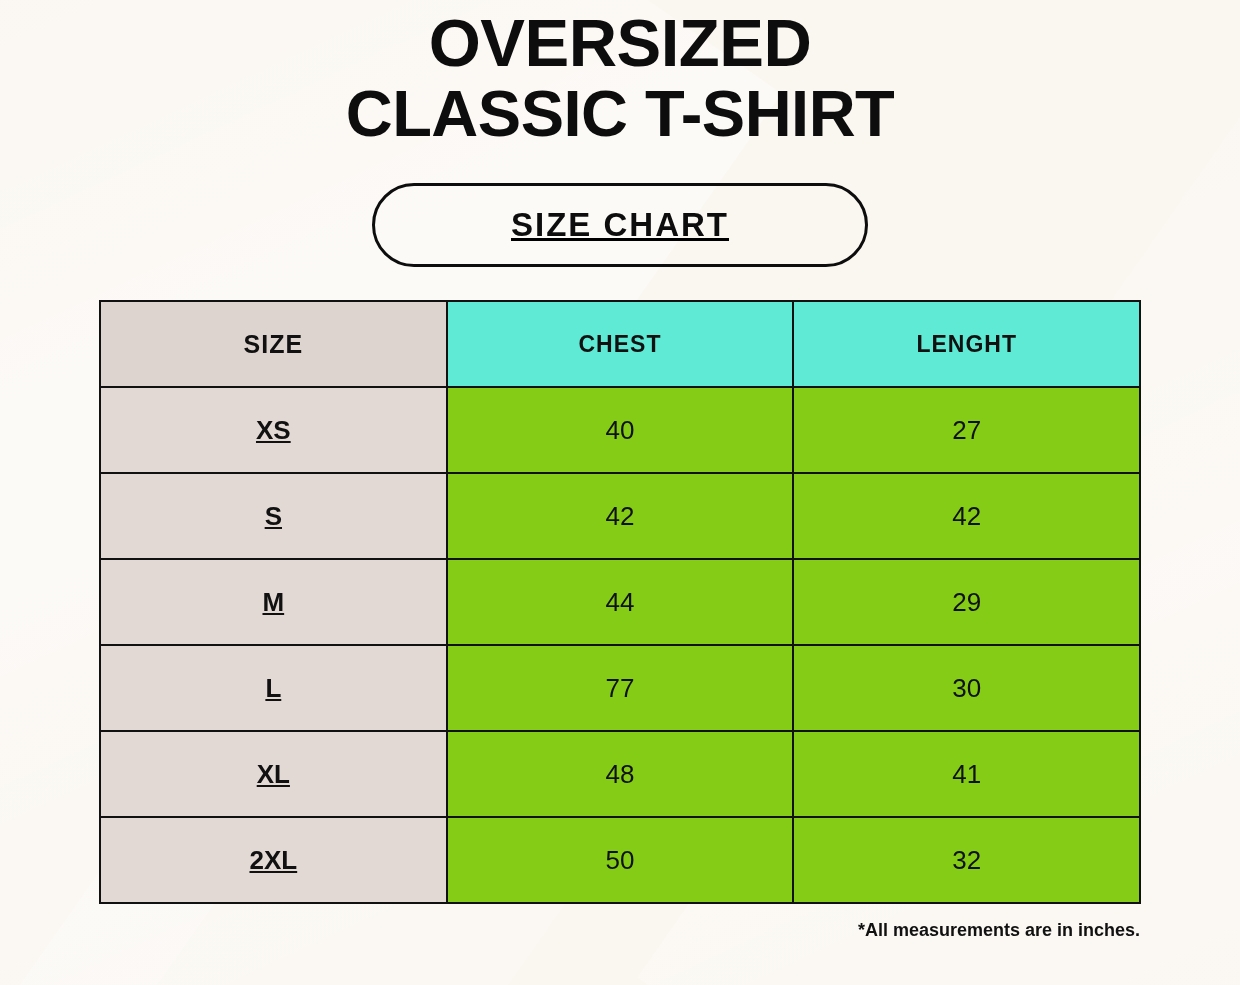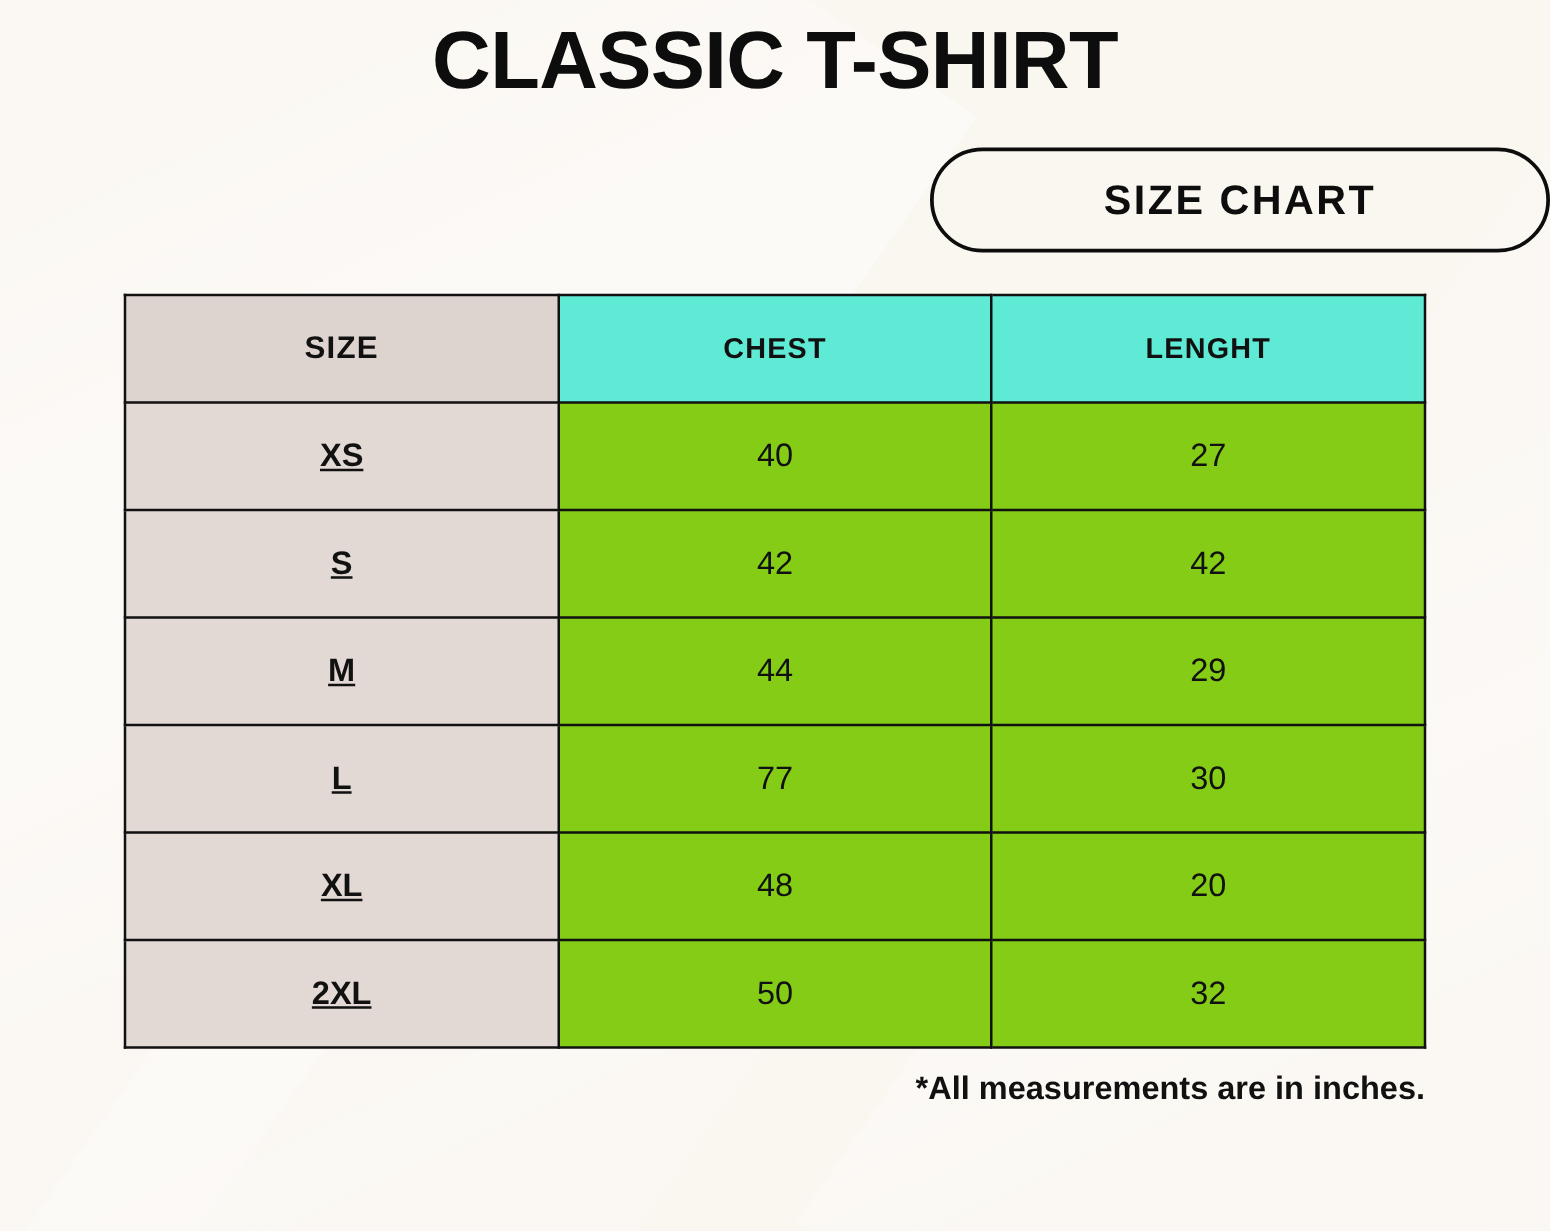--- a/index.html
+++ b/index.html
@@ -61,22 +61,23 @@
     font-size: 67px;
   }
   .title .line2 {
     display: block;
     font-size: 65px;
     margin-top: 6px;
   }
 
   .pill-wrap {
     display: flex;
-    justify-content: flex-end;
+    justify-content: center;
     margin-top: 38px;
+    text-decoration: underline;
   }
   .pill {
     border: 3px solid #0d0d0d;
     border-radius: 50px;
     width: 490px;
     height: 78px;
     display: flex;
     align-items: center;
     justify-content: center;
     background: transparent;
@@ -130,36 +131,37 @@
     background: #84cc16;
     font-size: 26px;
     font-weight: 400;
     color: #111;
   }
 
   .footnote {
     width: 1042px;
     margin: 16px auto 0 auto;
     text-align: right;
-    font-size: 26px;
+    font-size: 18px;
     font-weight: 600;
     color: #111;
     padding-right: 2px;
   }
 </style>
 </head>
 <body>
 
 <div class="bg-streak streak-1"></div>
 <div class="bg-streak streak-2"></div>
 <div class="bg-streak streak-3"></div>
 
 <div class="page">
 
   <div class="title">
+    <span class="line1">OVERSIZED</span>
     <span class="line2">CLASSIC T-SHIRT</span>
   </div>
 
   <div class="pill-wrap">
     <div class="pill">
       <span>SIZE CHART</span>
     </div>
   </div>
 
   <div class="table-wrap">
@@ -188,21 +190,21 @@
           <td class="val-cell">29</td>
         </tr>
         <tr>
           <td class="size-cell">L</td>
           <td class="val-cell">77</td>
           <td class="val-cell">30</td>
         </tr>
         <tr>
           <td class="size-cell">XL</td>
           <td class="val-cell">48</td>
-          <td class="val-cell">20</td>
+          <td class="val-cell">41</td>
         </tr>
         <tr>
           <td class="size-cell">2XL</td>
           <td class="val-cell">50</td>
           <td class="val-cell">32</td>
         </tr>
       </tbody>
     </table>
   </div>
 

